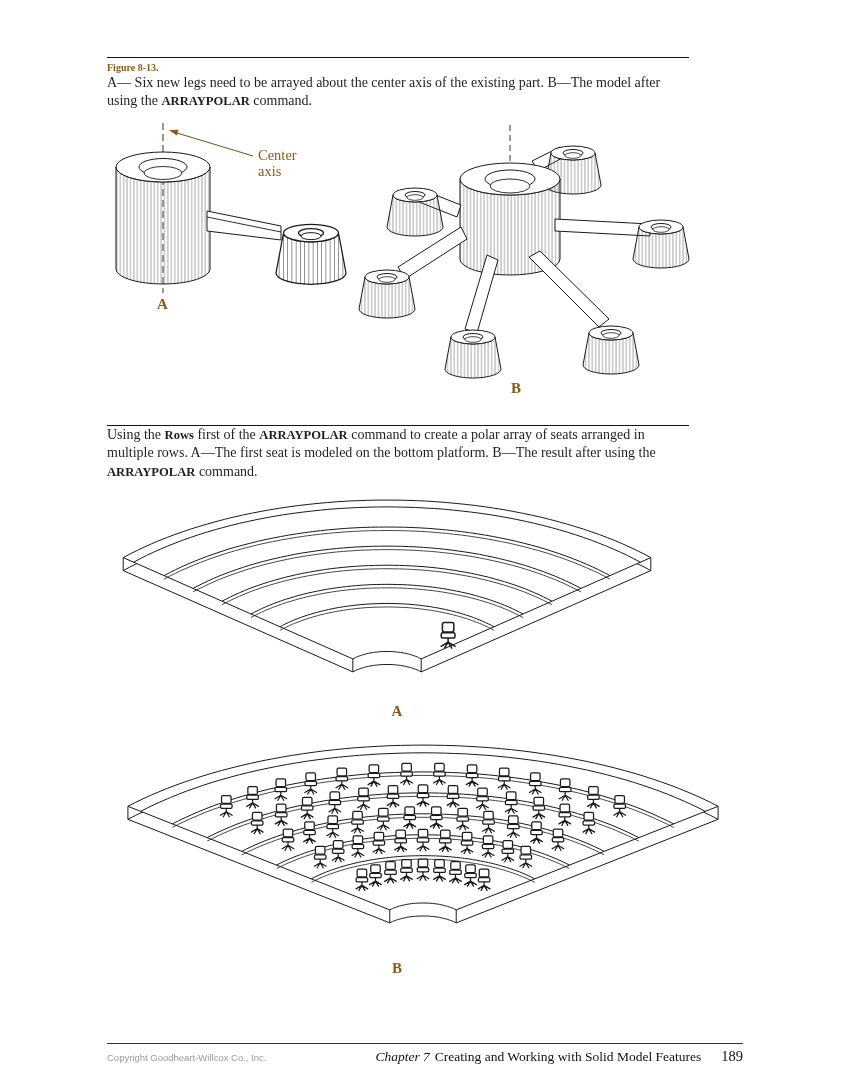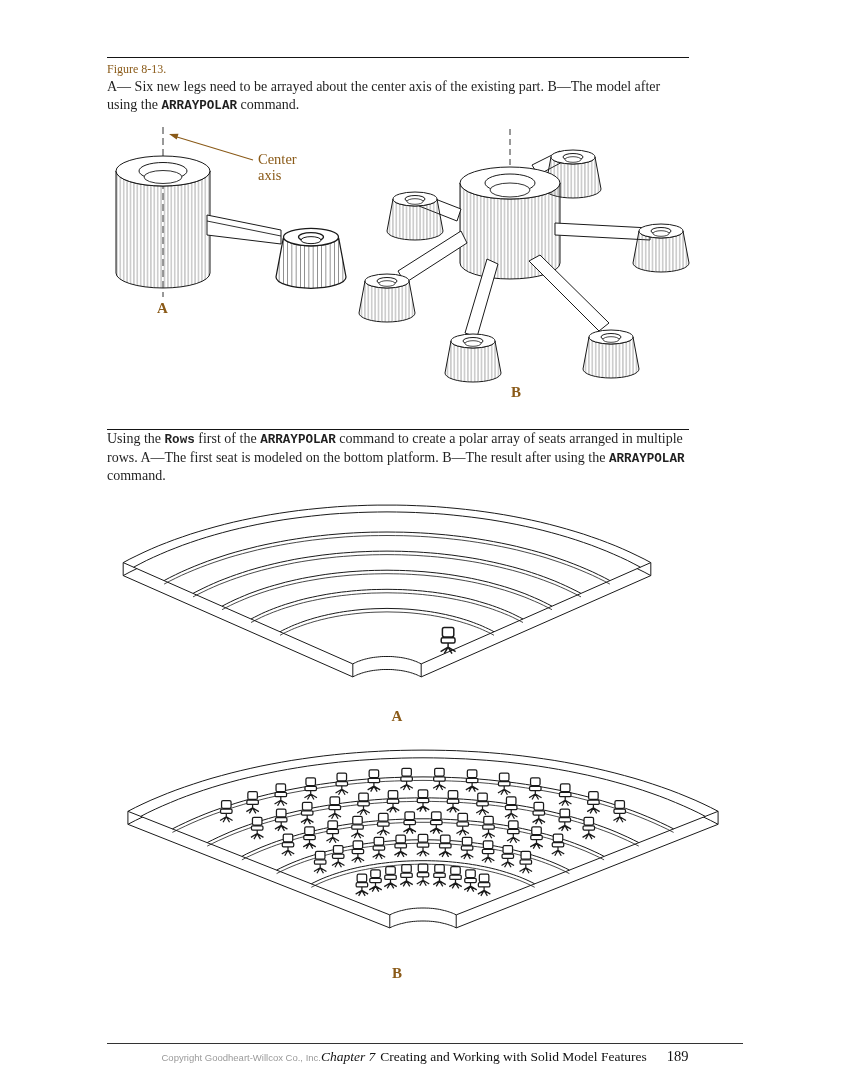--- a/index.html
+++ b/index.html
@@ -1,32 +1,32 @@
 <!DOCTYPE html>
 <html><head>
 <meta charset="utf-8">
 <style>
   html,body{margin:0;padding:0;background:#fff;}
   .page{position:relative;width:849px;height:1087px;background:#fff;overflow:hidden;
         font-family:"Liberation Serif",serif;color:#1f1f1f;}
   .content{position:absolute;left:107px;top:57px;width:582px;}
   .rule{border-top:1.6px solid #151515;height:0;}
-  .fig-title{color:#8a5a18;font-weight:normal;font-size:12px;margin:4px 0 1px 0;}
+  .fig-title{color:#8a5a18;font-weight:bold;font-size:10px;margin:4px 0 1px 0;}
   .caption{font-size:14px;line-height:1.32;width:580px;}
-  .cmd{font-family:Liberation Mono, monospace;font-weight:700;font-size:12.6px;}
+  .cmd{font-family:Liberation Serif, serif;font-weight:700;font-size:12.6px;}
   .fig-label{color:#8a5a18;font-weight:bold;font-size:15px;text-align:center;width:580px;}
   svg{display:block;}
   #fig13-svg{margin:8px 0 10px -2px;}
   #rule2{margin-top:6px;}
   #figA-svg{margin-top:8px;}
   #labelA{margin-top:2px;}
   #figB-svg{margin-top:18px;}
   #labelB{margin-top:4px;}
   .footer{position:absolute;left:107px;width:636px;top:1043px;border-top:1.3px solid #333;
-          padding-top:4px;display:flex;justify-content:center;align-items:baseline;}
+          padding-top:4px;display:flex;justify-content:space-between;align-items:baseline;}
   .copyright{font-family:"Liberation Sans",sans-serif;font-size:9.5px;color:#9a9a9a;}
   .footer-right{font-size:13.5px;color:#111;}
   .chapter{font-style:italic;}
   .chapter-title{margin-left:5px;}
   .pagenum{font-weight:normal;margin-left:20px;font-size:14.5px;}
   text{font-family:"Liberation Serif",serif;}
 </style>
 </head>
 <body>
 

